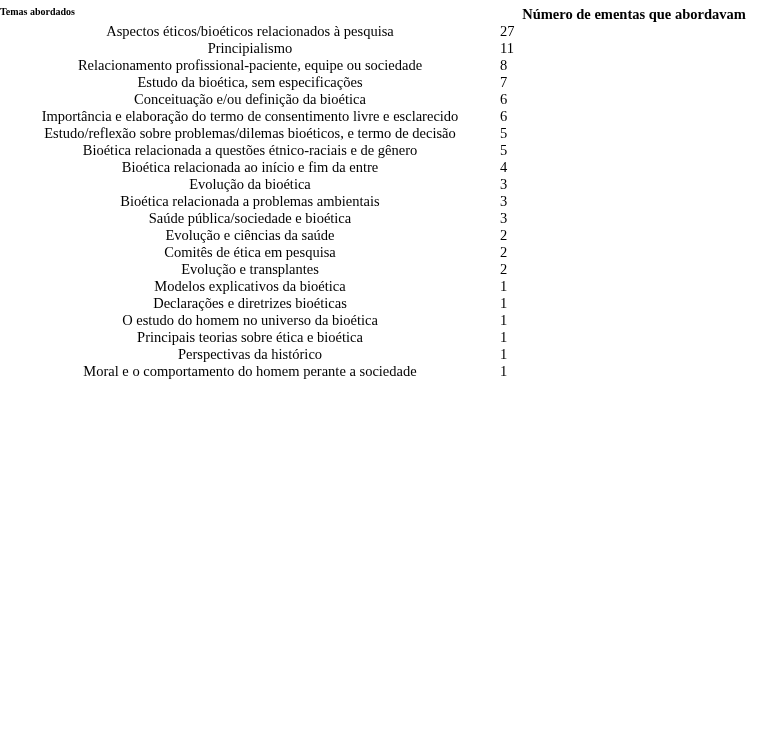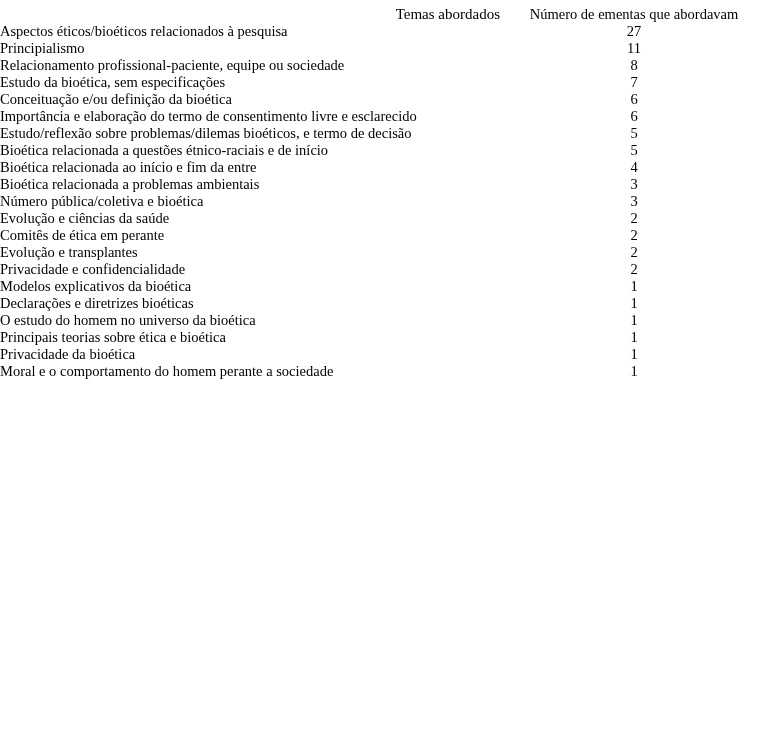--- a/index.html
+++ b/index.html
@@ -27,45 +27,44 @@
     table-layout: fixed;
   }
   table.data-table th,
   table.data-table td {
     padding: 0;
     border: none;
     vertical-align: top;
   }
   th.col-theme-head {
     width: 500px;
-    text-align: right;
-    font-weight: normal;
-    font-size: 15px;
+    text-align: left;
+    font-weight: bold;
+    font-size: 10px;
     padding-bottom: 9px;
     padding-left: 0px;
   }
   th.col-count-head {
     width: 268px;
     text-align: center;
-    font-weight: normal;
+    font-weight: bold;
     font-size: 14.5px;
     padding-bottom: 9px;
   }
   td.col-theme {
     font-size: 14.5px;
-    text-align: left;
+    text-align: center;
     padding-left: 6px;
     padding-top: 4px;
     padding-bottom: 4px;
     white-space: nowrap;
     margin-top: 32px;
   }
   td.col-count {
     font-size: 14.5px;
-    text-align: center;
     padding-top: 4px;
     padding-bottom: 4px;
   }
 </style>
 </head>
 <body>
 
 <div class="page">
   <table class="data-table">
     <thead>
@@ -97,69 +96,69 @@
       </tr>
       <tr>
         <td class="col-theme">Importância e elaboração do termo de consentimento livre e esclarecido</td>
         <td class="col-count">6</td>
       </tr>
       <tr>
         <td class="col-theme">Estudo/reflexão sobre problemas/dilemas bioéticos, e termo de decisão</td>
         <td class="col-count">5</td>
       </tr>
       <tr>
-        <td class="col-theme">Bioética relacionada a questões étnico-raciais e de início</td>
+        <td class="col-theme">Bioética relacionada a questões étnico-raciais e de gênero</td>
         <td class="col-count">5</td>
       </tr>
       <tr>
         <td class="col-theme">Bioética relacionada ao início e fim da entre</td>
         <td class="col-count">4</td>
       </tr>
       <tr>
+        <td class="col-theme">Evolução da bioética</td>
+        <td class="col-count">3</td>
+      </tr>
+      <tr>
         <td class="col-theme">Bioética relacionada a problemas ambientais</td>
         <td class="col-count">3</td>
       </tr>
       <tr>
-        <td class="col-theme">Número pública/coletiva e bioética</td>
+        <td class="col-theme">Saúde pública/sociedade e bioética</td>
         <td class="col-count">3</td>
       </tr>
       <tr>
         <td class="col-theme">Evolução e ciências da saúde</td>
         <td class="col-count">2</td>
       </tr>
       <tr>
-        <td class="col-theme">Comitês de ética em perante</td>
+        <td class="col-theme">Comitês de ética em pesquisa</td>
         <td class="col-count">2</td>
       </tr>
       <tr>
         <td class="col-theme">Evolução e transplantes</td>
-        <td class="col-count">2</td>
-      </tr>
-      <tr>
-        <td class="col-theme">Privacidade e confidencialidade</td>
         <td class="col-count">2</td>
       </tr>
       <tr>
         <td class="col-theme">Modelos explicativos da bioética</td>
         <td class="col-count">1</td>
       </tr>
       <tr>
         <td class="col-theme">Declarações e diretrizes bioéticas</td>
         <td class="col-count">1</td>
       </tr>
       <tr>
         <td class="col-theme">O estudo do homem no universo da bioética</td>
         <td class="col-count">1</td>
       </tr>
       <tr>
         <td class="col-theme">Principais teorias sobre ética e bioética</td>
         <td class="col-count">1</td>
       </tr>
       <tr>
-        <td class="col-theme">Privacidade da bioética</td>
+        <td class="col-theme">Perspectivas da histórico</td>
         <td class="col-count">1</td>
       </tr>
       <tr>
         <td class="col-theme">Moral e o comportamento do homem perante a sociedade</td>
         <td class="col-count">1</td>
       </tr>
     </tbody>
   </table>
 </div>
 

